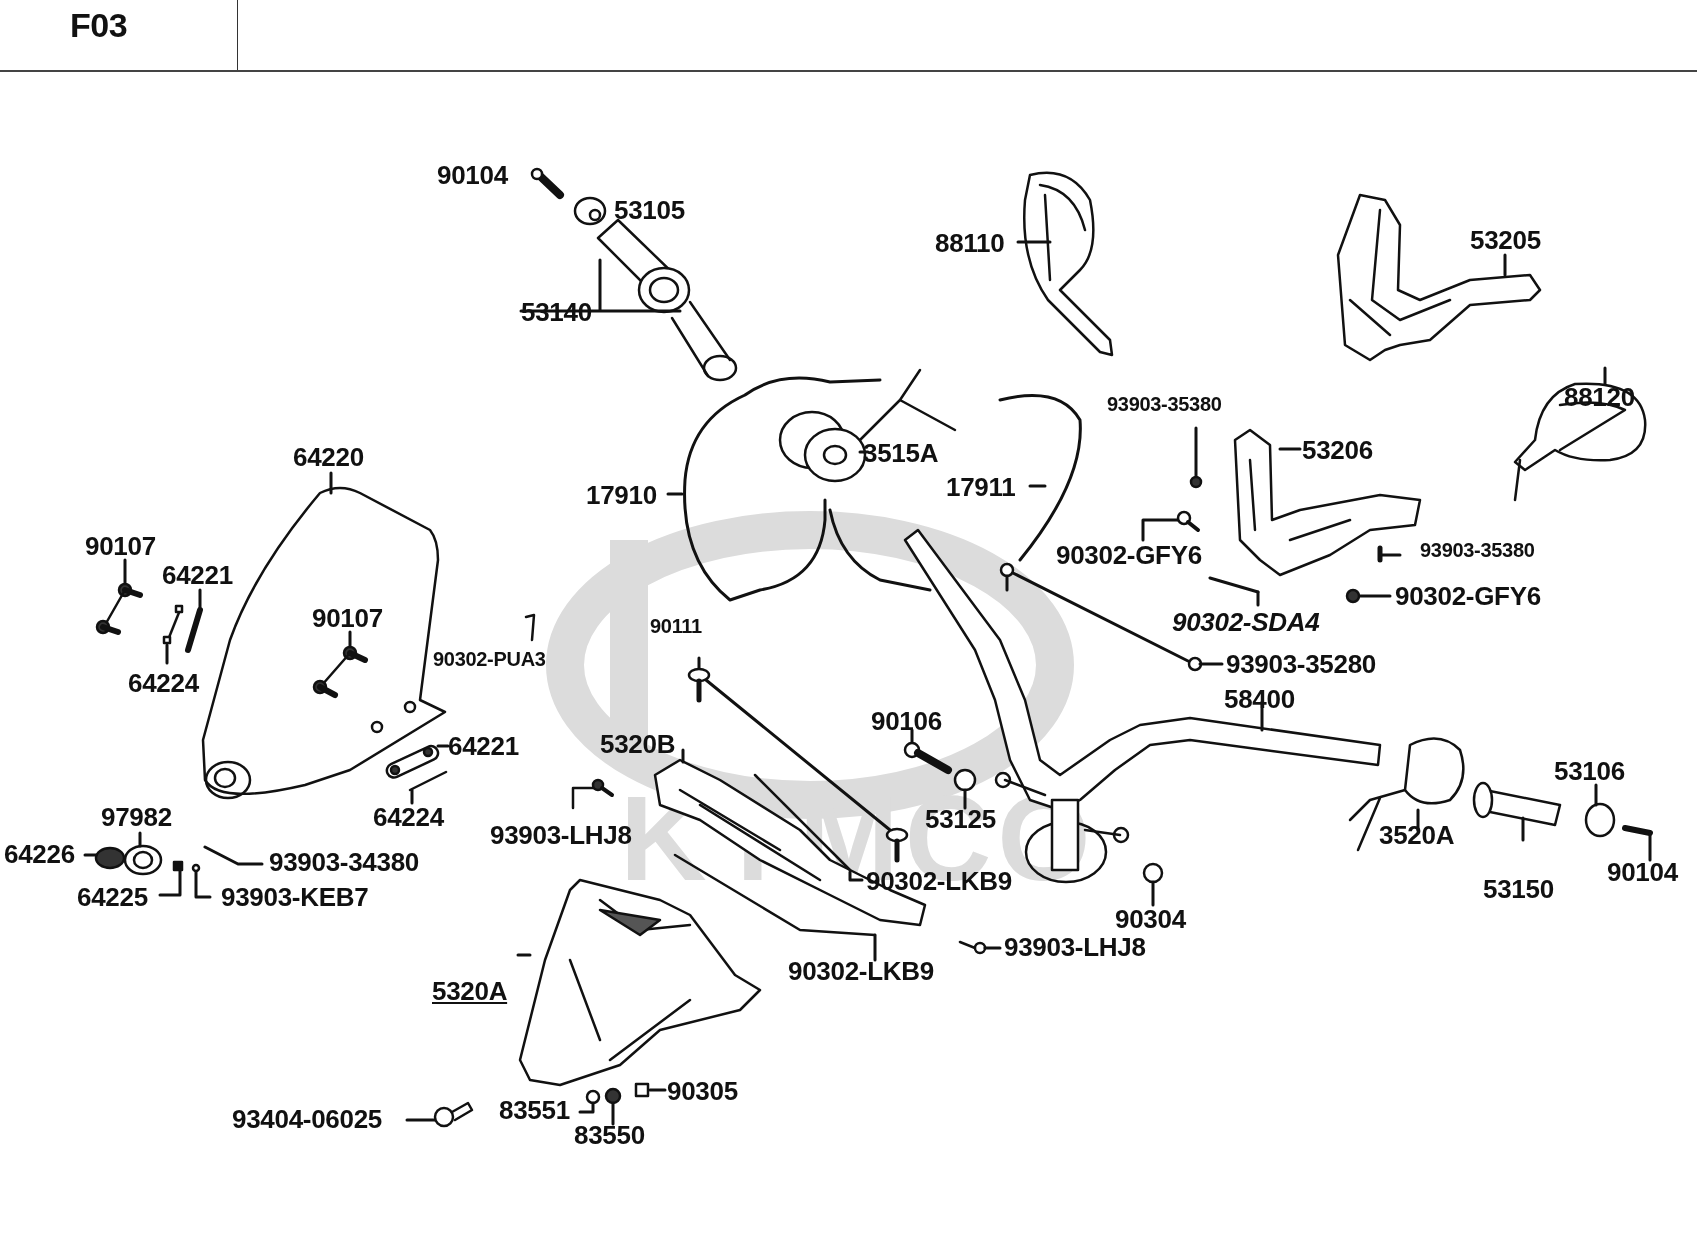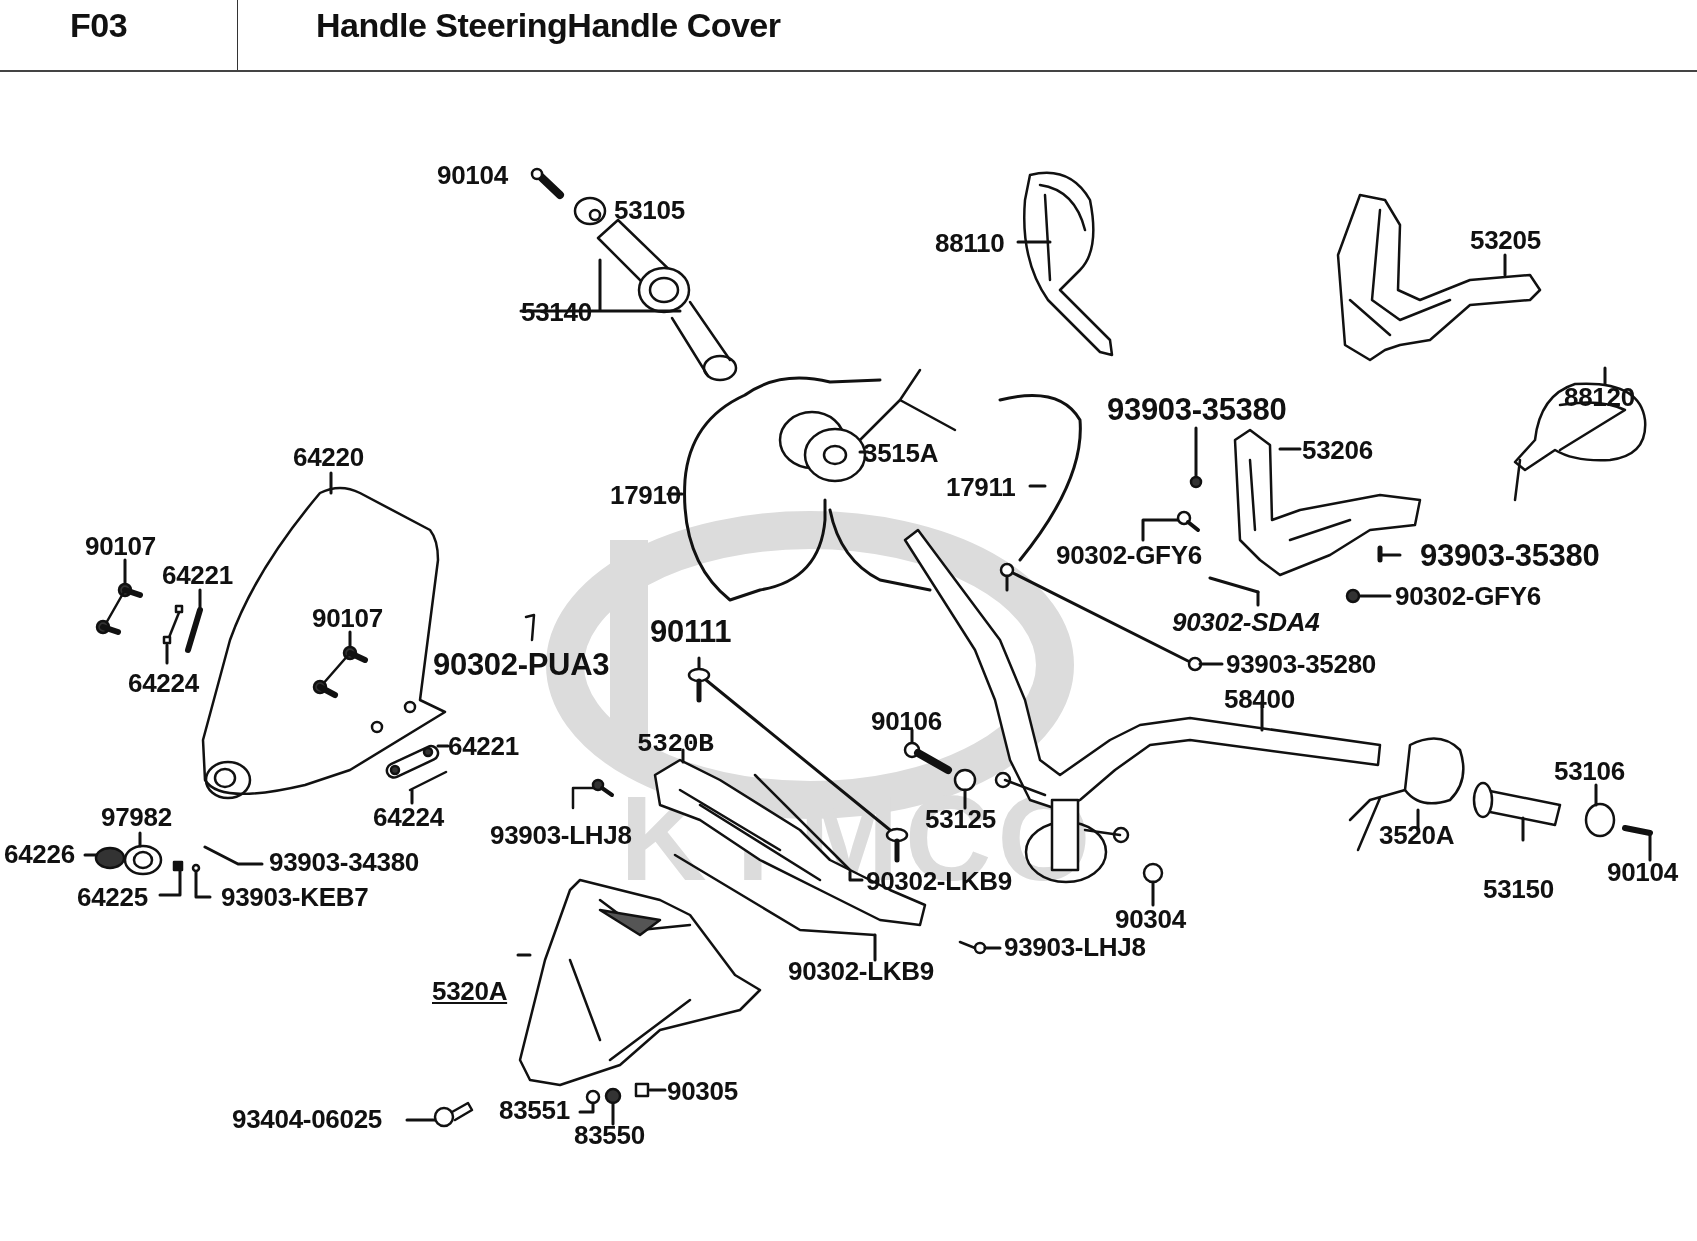--- a/index.html
+++ b/index.html
@@ -5,29 +5,28 @@
   html, body { margin:0; padding:0; background:#fff; }
   body { width:1697px; height:1241px; position:relative; overflow:hidden;
          font-family:"Liberation Sans", sans-serif; color:#111; }
   .hdr { position:absolute; left:0; top:0; width:1697px; height:60px; }
   .hdr-rule { position:absolute; left:0; top:70px; width:1697px; height:2px; background:#444; }
   .hdr-div { position:absolute; left:237px; top:0; width:1px; height:71px; background:#333; }
   .hdr-code { position:absolute; left:70px; top:6px; font-size:34px; font-weight:bold; letter-spacing:-0.5px; }
   .hdr-title { position:absolute; left:316px; top:6px; font-size:34px; font-weight:bold; letter-spacing:-0.5px; }
   svg.art { position:absolute; left:0; top:0; }
   .lbl { position:absolute; font-weight:bold; font-size:26px; line-height:1; white-space:nowrap; letter-spacing:-0.3px; }
-  .lbl.big { font-size:31px; }
+  .lbl.big { font-size:20px; }
 </style>
 </head>
 <body>
 
 <div class="hdr">
   <div class="hdr-code">F03</div>
   <div class="hdr-div"></div>
-  <div class="hdr-title">Handle SteeringHandle Cover</div>
   <div class="hdr-rule"></div>
 </div>
 
 <svg class="art" width="1697" height="1241" viewBox="0 0 1697 1241">
 
   <g fill="none" stroke="#dcdcdc">
     <ellipse cx="810" cy="665" rx="245" ry="135" stroke-width="38"></ellipse>
     <rect x="610" y="540" width="38" height="210" fill="#dcdcdc" stroke="none"></rect>
     <text x="620" y="880" font-family="Liberation Sans, sans-serif" font-size="120" font-weight="bold" fill="#dcdcdc" stroke="none" letter-spacing="6">KYMCO</text>
   </g>
@@ -281,36 +280,36 @@
 <div class="lbl" style="left:437px;top:162px;">90104</div>
 <div class="lbl" style="left:614px;top:197px;">53105</div>
 <div class="lbl" style="left:521px;top:299px;">53140</div>
 <div class="lbl" style="left:935px;top:230px;">88110</div>
 <div class="lbl" style="left:1470px;top:227px;">53205</div>
 <div class="lbl" style="left:1564px;top:348px;margin-top:36px;">88120</div>
 <div class="lbl" style="left:293px;top:444px;">64220</div>
 <div class="lbl big" style="left:1107px;top:394px;">93903-35380</div>
 <div class="lbl" style="left:1302px;top:437px;">53206</div>
 <div class="lbl" style="left:863px;top:440px;">3515A</div>
-<div class="lbl" style="left:586px;top:482px;margin-left:24px;">17910</div>
+<div class="lbl" style="left:586px;top:482px;">17910</div>
 <div class="lbl" style="left:946px;top:474px;">17911</div>
 <div class="lbl" style="left:85px;top:533px;">90107</div>
 <div class="lbl" style="left:162px;top:562px;">64221</div>
 <div class="lbl" style="left:1056px;top:542px;">90302-GFY6</div>
 <div class="lbl big" style="left:1420px;top:540px;">93903-35380</div>
 <div class="lbl" style="left:1395px;top:583px;">90302-GFY6</div>
 <div class="lbl" style="left:1172px;top:609px;font-style:italic;">90302-SDA4</div>
 <div class="lbl" style="left:312px;top:605px;">90107</div>
 <div class="lbl big" style="left:650px;top:616px;">90111</div>
 <div class="lbl big" style="left:433px;top:649px;">90302-PUA3</div>
 <div class="lbl" style="left:1226px;top:651px;">93903-35280</div>
 <div class="lbl" style="left:128px;top:670px;">64224</div>
 <div class="lbl" style="left:1224px;top:686px;">58400</div>
 <div class="lbl" style="left:871px;top:708px;">90106</div>
-<div class="lbl" style="left:637px;top:731px;font-family:Liberation Mono, monospace;">5320B</div>
+<div class="lbl" style="left:600px;top:731px;">5320B</div>
 <div class="lbl" style="left:448px;top:733px;">64221</div>
 <div class="lbl" style="left:1554px;top:758px;">53106</div>
 <div class="lbl" style="left:373px;top:804px;">64224</div>
 <div class="lbl" style="left:925px;top:806px;">53125</div>
 <div class="lbl" style="left:101px;top:804px;">97982</div>
 <div class="lbl" style="left:490px;top:822px;">93903-LHJ8</div>
 <div class="lbl" style="left:1379px;top:822px;">3520A</div>
 <div class="lbl" style="left:1483px;top:876px;">53150</div>
 <div class="lbl" style="left:4px;top:841px;">64226</div>
 <div class="lbl" style="left:269px;top:849px;">93903-34380</div>

